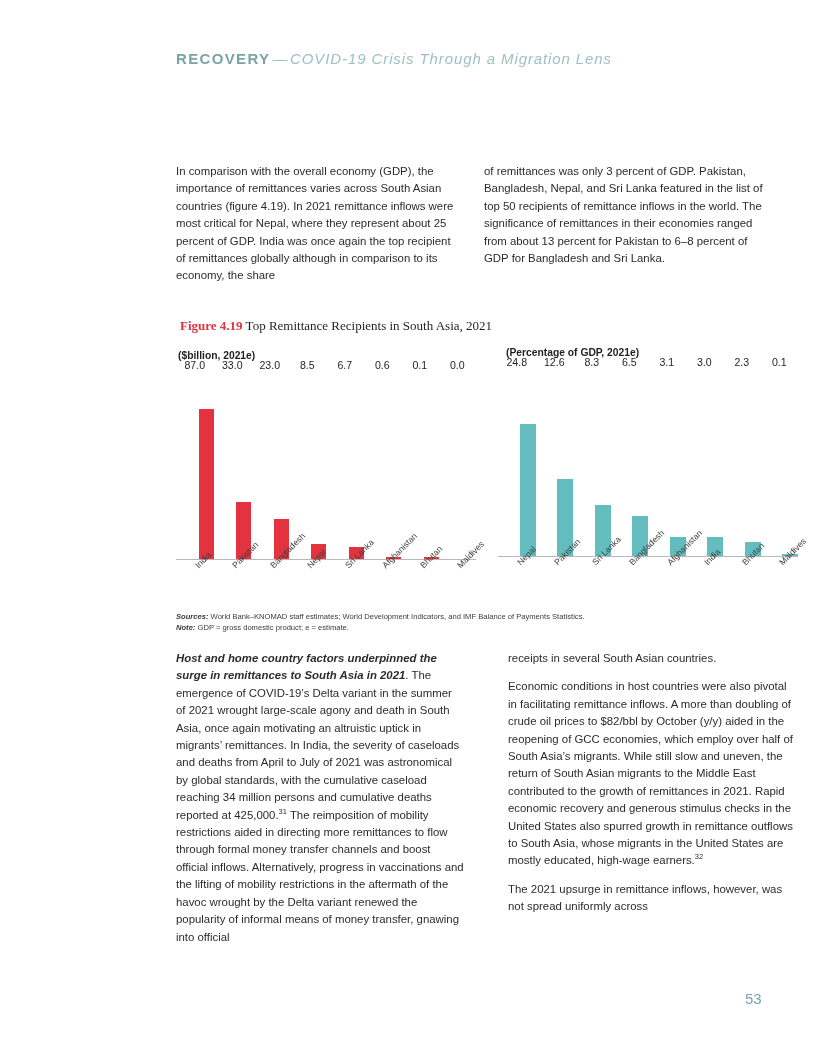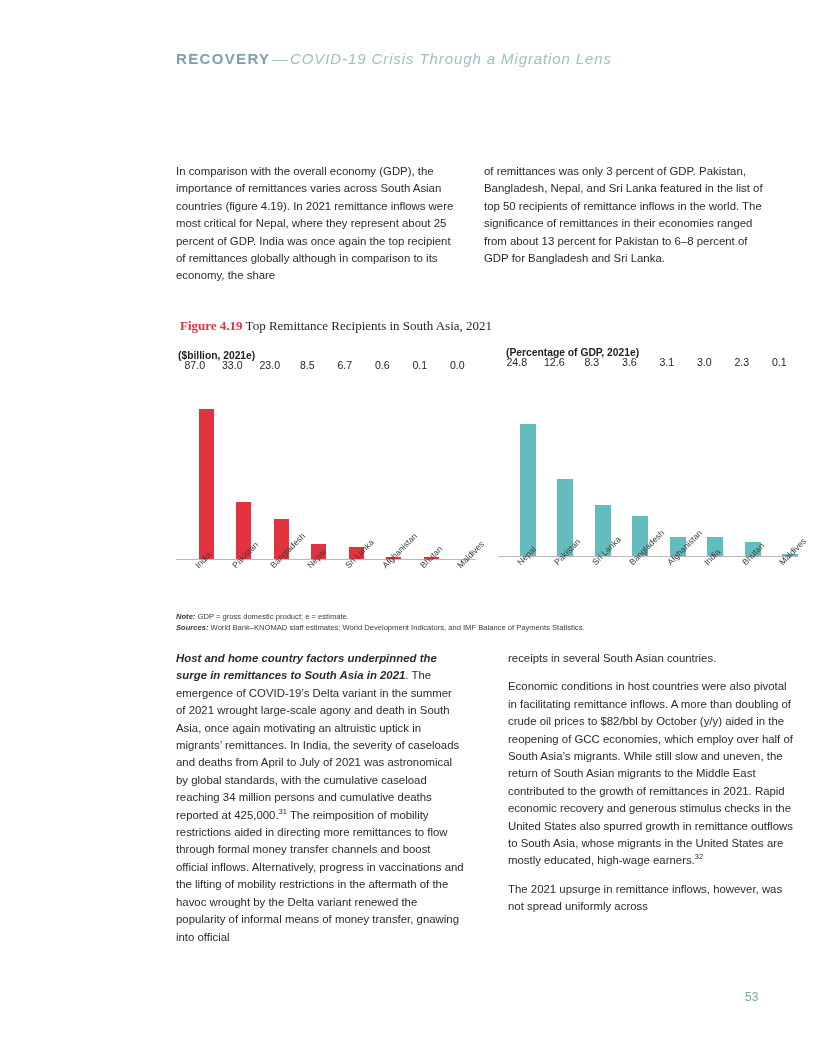--- a/index.html
+++ b/index.html
@@ -162,21 +162,21 @@
     line-height: 11.4px;
     color: #3a3a3a;
   }
   .source-note b { font-style: italic; font-weight: bold; }
 
   
   .page-number {
     position: absolute;
     left: 745px;
     top: 990px;
-    font-size: 12px;
+    font-size: 15px;
     color: #7aa3a8;
   }
 </style>
 </head>
 <body>
 
 <div class="page">
 
   <div class="running-head">
     <span class="rh-recovery">RECOVERY</span><span class="rh-dash">—</span><span class="rh-title">COVID-19 Crisis Through a Migration Lens</span>
@@ -283,21 +283,21 @@
               <span class="bar-label">12.6</span>
             </div>
           </div>
           <div class="bar-slot">
             <div class="bar" style="height: 50.1074px;">
               <span class="bar-label">8.3</span>
             </div>
           </div>
           <div class="bar-slot">
             <div class="bar" style="height: 39.2407px;">
-              <span class="bar-label">3.6</span>
+              <span class="bar-label">6.5</span>
             </div>
           </div>
           <div class="bar-slot">
             <div class="bar" style="height: 18.7148px;">
               <span class="bar-label">3.1</span>
             </div>
           </div>
           <div class="bar-slot">
             <div class="bar" style="height: 18.1111px;">
               <span class="bar-label">3.0</span>
@@ -338,22 +338,22 @@
         <div class="cat-slot">
           <span>Bhutan</span>
         </div>
         <div class="cat-slot">
           <span>Maldives</span>
         </div>
       </div>
   </div>
 
   <div class="source-note">
+    <div><b>Sources:</b><span> World Bank–KNOMAD staff estimates; World Development Indicators, and IMF Balance of Payments Statistics.</span></div>
     <div><b>Note:</b><span> GDP = gross domestic product; e = estimate.</span></div>
-    <div><b>Sources:</b><span> World Bank–KNOMAD staff estimates; World Development Indicators, and IMF Balance of Payments Statistics.</span></div>
   </div>
 
   <div class="col" id="body-left">
     <p>
       <span class="lead-italic">Host and home country factors underpinned the surge in remittances to South Asia in 2021</span><span>. The emergence of COVID-19’s Delta variant in the summer of 2021 wrought large-scale agony and death in South Asia, once again motivating an altruistic uptick in migrants’ remittances. In India, the severity of caseloads and deaths from April to July of 2021 was astronomical by global standards, with the cumulative caseload reaching 34 million persons and cumulative deaths reported at 425,000.</span><sup>31</sup><span> The reimposition of mobility restrictions aided in directing more remittances to flow through formal money transfer channels and boost official inflows. Alternatively, progress in vaccinations and the lifting of mobility restrictions in the aftermath of the havoc wrought by the Delta variant renewed the popularity of informal means of money transfer, gnawing into official</span>
     </p>
   </div>
 
   <div class="col" id="body-right">
     <p>receipts in several South Asian countries.</p>

